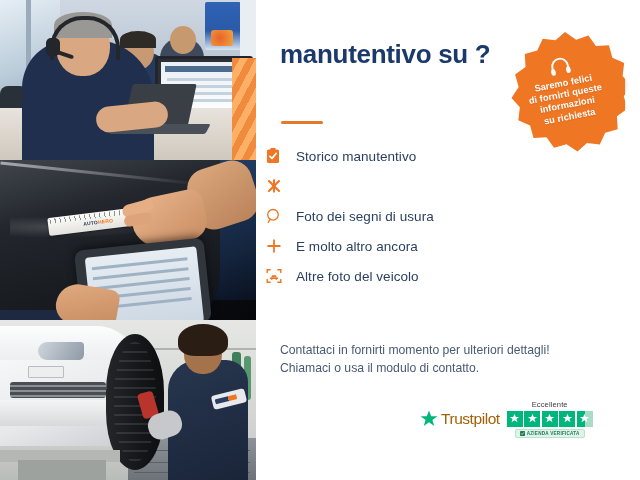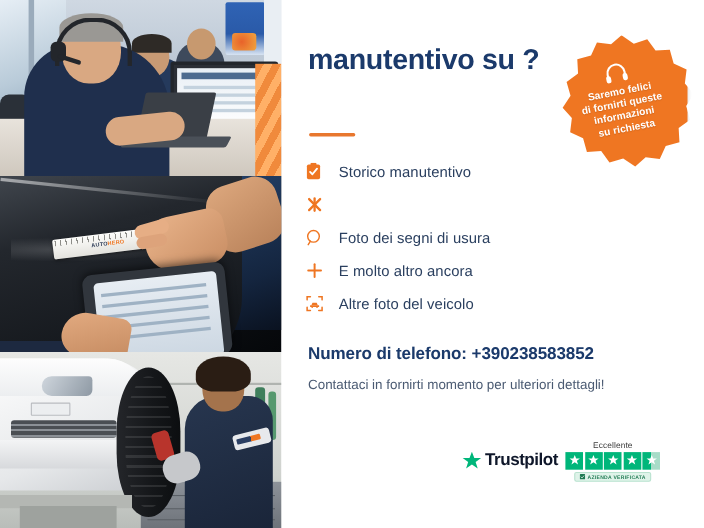--- a/index.html
+++ b/index.html
@@ -158,21 +158,21 @@
 
   
   .panel{position:absolute;left:256px;top:0;width:384px;height:480px;background:#ffffff;}
 
   .heading{position:absolute;left:24px;top:38px;width:240px;
      font-size:26px;line-height:1.26;font-weight:bold;color:#1b3a6b;
      letter-spacing:-.3px;}
   .rule{position:absolute;left:25px;top:121px;width:42px;height:3px;
      background:#e8772e;border-radius:2px;}
 
-  .features{position:absolute;left:22px;top:141px;width:260px;text-align:center;}
+  .features{position:absolute;left:10px;top:141px;width:260px;text-align:center;}
   .feature{display:flex;align-items:center;height:30px;}
   .feat-ico{width:30px;min-width:30px;display:flex;align-items:center;justify-content:flex-start;}
   .feat-lbl{font-size:13.5px;color:#2a3f5f;letter-spacing:.05px;}
 
   .phone{position:absolute;left:24px;top:313px;font-size:15.5px;font-weight:bold;
      color:#1b3a6b;letter-spacing:-.1px;}
   .contact{position:absolute;left:24px;top:341px;width:320px;
      font-size:12.2px;line-height:1.5;color:#4a5a72;}
 
   
@@ -189,21 +189,21 @@
   .badge-inner{position:absolute;inset:0;transform:rotate(-11deg);
      display:flex;flex-direction:column;align-items:center;justify-content:flex-start;
      padding-top:24px;box-sizing:border-box;}
   .badge-ico{width:22px;height:20px;margin-bottom:2px;}
   .badge-text{text-align:center;color:#ffffff;font-size:9.2px;font-weight:bold;
      line-height:1.22;letter-spacing:.1px;text-shadow:0 1px 1px rgba(0,0,0,.12);}
 
   
   .trust{position:absolute;left:420px;top:400px;display:flex;align-items:center;gap:7px;}
   .tp-logo{display:flex;align-items:center;gap:3px;}
-  .tp-name{font-size:15.5px;font-weight:bold;color:#0f172a;letter-spacing:-.45px;}
+  .tp-name{font-size:15.5px;font-weight:normal;color:#a16207;letter-spacing:-.45px;}
   .tp-right{display:flex;flex-direction:column;align-items:center;}
   .tp-excellent{font-size:7.6px;color:#3b3b3b;margin-bottom:1.5px;letter-spacing:.1px;}
   .tp-stars{display:flex;gap:1.5px;}
   .tp-star{width:16px;height:16px;background:#00b67a;display:flex;align-items:center;justify-content:center;}
   .tp-star.half{background:linear-gradient(90deg,#00b67a 50%,#a8dcc8 50%);}
   .tp-verified{margin-top:2.5px;display:flex;align-items:center;gap:2px;
      background:#dff3e9;border:1px solid #b9e2cf;border-radius:2px;
      padding:1px 4px;}
   .tp-vtxt{font-size:4.6px;font-weight:bold;color:#1f7a52;letter-spacing:.25px;}
 </style>
@@ -372,24 +372,24 @@
               <path d="M4.2 14.2 H1.2 V11.4"></path>
             </g>
             <path d="M3.9 9.6 h8.2 v1.5 h-1.3 v.9 h-1.2 v-.9 h-3.2 v.9 h-1.2 v-.9 h-1.3 z" fill="#ef7622"></path>
             <path d="M5.1 9.4 l1-2.2 h3.8 l1 2.2 z" fill="#ef7622"></path>
           </svg>
         </span>
         <span class="feat-lbl">Altre foto del veicolo</span>
       </div>
     </div>
 
-    <div class="phone">Numero di telefono: +390238583852</div>
 
     <div class="contact">
       <div>Contattaci in fornirti momento per ulteriori dettagli!</div>
+      <div>Chiamaci o usa il modulo di contatto.</div>
     </div>
   </div>
 
   <div class="badge">
     <div class="badge-shape"></div>
     <div class="badge-inner">
       <span class="badge-ico">
         <svg width="22" height="20" viewBox="0 0 22 20">
           <path d="M3.2 13 V10 a7.8 7.8 0 0 1 15.6 0 v3" stroke="#ffffff" stroke-width="1.9" fill="none" stroke-linecap="round"></path>
           <rect x="1.2" y="11.4" width="4.4" height="6.6" rx="2.2" fill="#ffffff"></rect>

